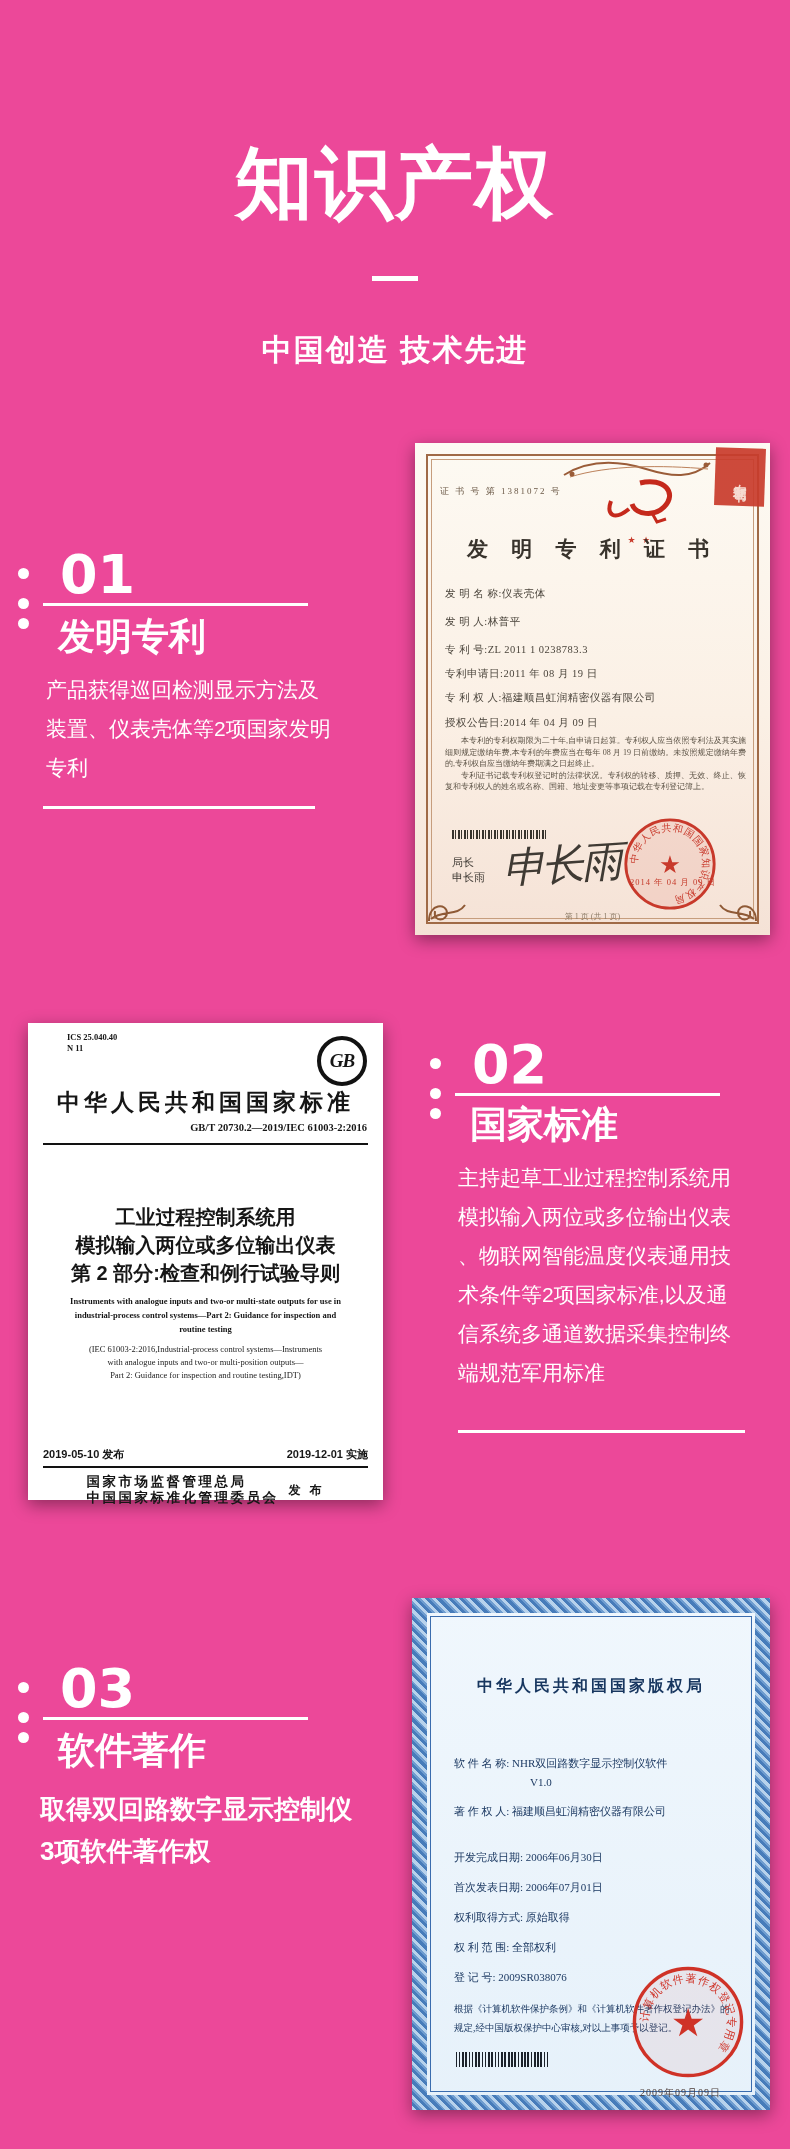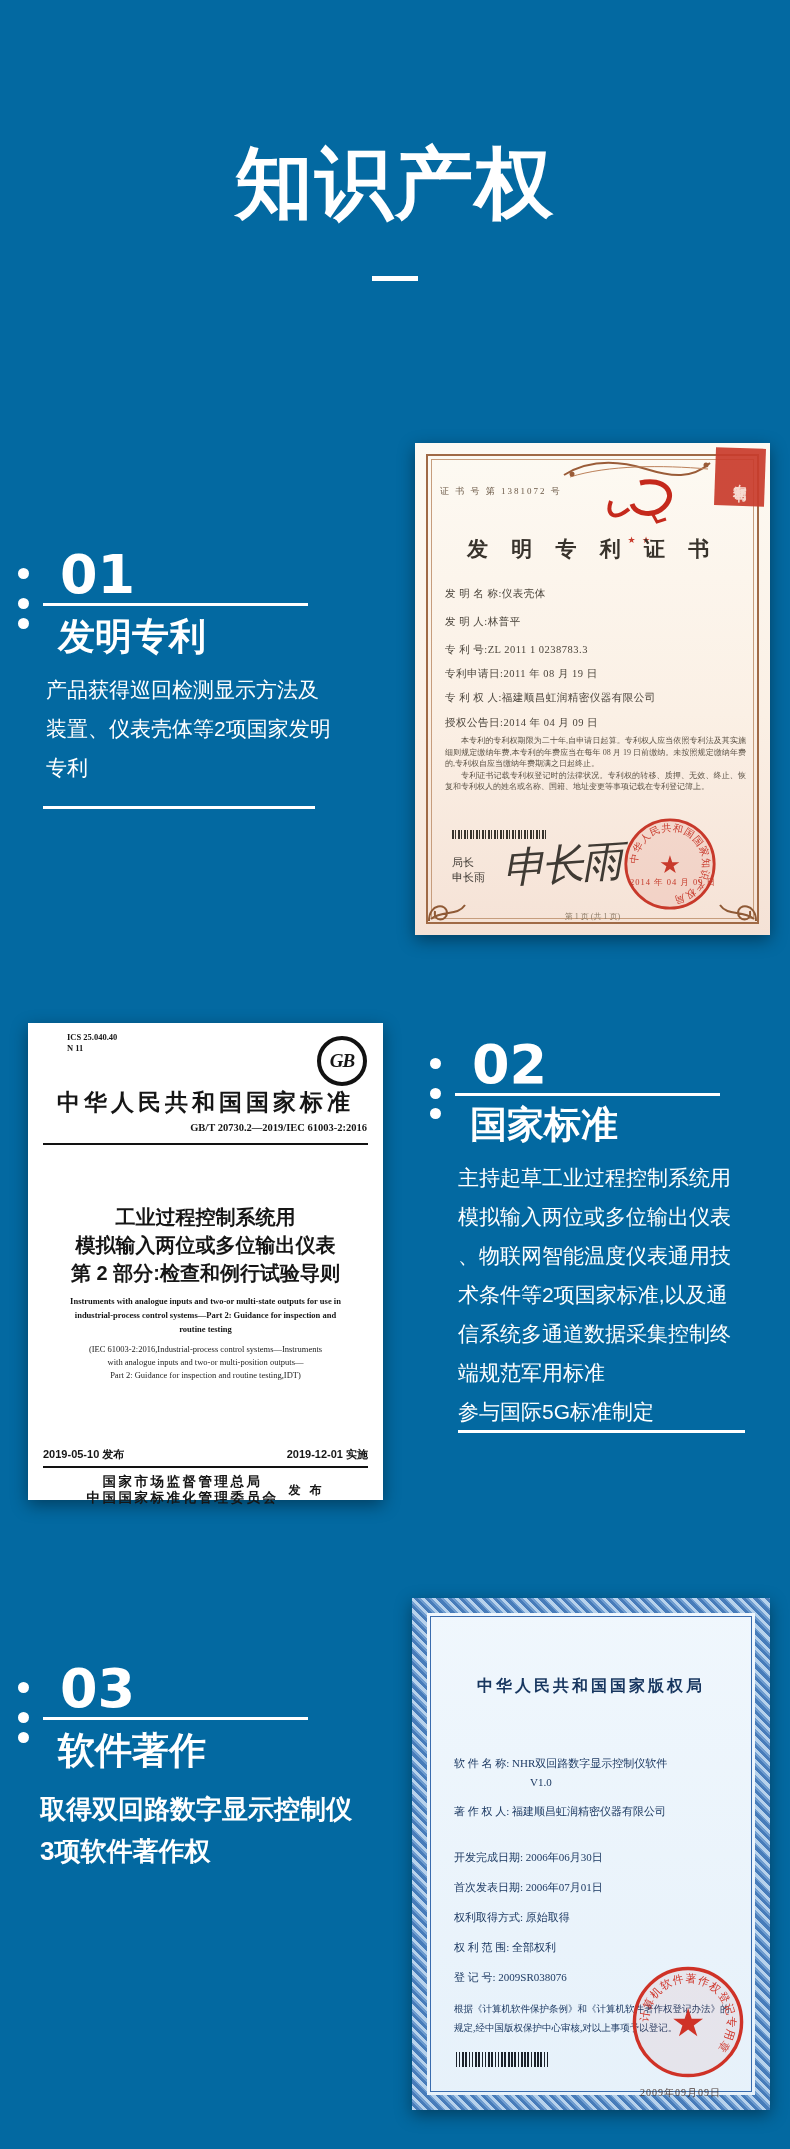--- a/index.html
+++ b/index.html
@@ -1,16 +1,16 @@
 <!DOCTYPE html>
 <html><head>
 <meta charset="utf-8">
 <style>
   html,body{margin:0;padding:0;background:#6e0506;}
-  #page{position:relative;width:790px;height:2149px;background:#0369a1;overflow:hidden;
+  #page{position:relative;width:790px;height:2149px;background:#ec4899;overflow:hidden;
         font-family:"Liberation Sans",sans-serif;-webkit-font-smoothing:antialiased;}
   .abs{position:absolute;}
 
   
   .page-title{top:144px;left:0;right:0;text-align:center;color:#fff;
               font-size:78px;font-weight:900;letter-spacing:2px;line-height:1;}
   .title-divider{top:276px;left:372px;width:46px;height:5px;background:#fff;}
   .page-subtitle{top:330px;left:0;right:0;text-align:center;color:#fff;
                  font-size:30px;font-weight:600;letter-spacing:2px;}
 
@@ -67,21 +67,21 @@
   .gb-stdno{right:16px;top:99px;font-size:10.5px;font-weight:700;}
   .gb-ruletop{left:15px;right:15px;top:120px;height:2px;background:#121212;}
   .gb-title{top:180px;left:0;right:0;text-align:center;font-size:20px;font-weight:800;
             line-height:28px;font-family:"Liberation Sans",sans-serif;}
   .gb-english{top:271px;left:0;right:0;text-align:center;font-size:8.5px;font-weight:700;line-height:14px;}
   .gb-iec{top:320px;left:0;right:0;text-align:center;font-size:8.5px;line-height:13px;color:#222;}
   .gb-dates{left:15px;right:15px;top:424px;display:flex;justify-content:space-between;
             font-size:11px;font-weight:700;font-family:"Liberation Sans",sans-serif;}
   .gb-rulebottom{left:15px;right:15px;top:443px;height:1.5px;background:#121212;}
   .gb-issuer{top:451px;left:0;right:0;display:flex;justify-content:center;align-items:center;gap:10px;}
-  .gb-issuer-col div{font-size:13.5px;font-weight:800;letter-spacing:2.5px;line-height:16px;text-align:center;}
+  .gb-issuer-col div{font-size:13.5px;font-weight:800;letter-spacing:2.5px;line-height:16px;text-align:left;}
   .gb-publish{font-size:12px;font-weight:700;letter-spacing:3px;}
 
   
   .sw-cert{left:412px;top:1598px;width:358px;height:512px;background:linear-gradient(#f0f7fd,#e6f1fa);
            box-shadow:0 5px 16px rgba(0,0,0,.4);font-family:"Liberation Serif",serif;}
   .sw-border{position:absolute;inset:0;border:15px solid transparent;
      border-image:repeating-linear-gradient(45deg,#b7d2ec 0 3px,#477cba 3px 6px,#6f9dd0 6px 8px) 15;}
   .sw-innerline{position:absolute;inset:18px;border:1.5px solid #3a6cae;pointer-events:none;}
   .sw-authority{top:78px;left:0;right:0;text-align:center;font-size:16px;font-weight:800;
                 color:#17365f;letter-spacing:3px;}
@@ -95,20 +95,21 @@
   .sw-seal{left:219px;top:367px;width:114px;height:114px;}
   .sw-date{left:228px;top:488px;font-size:10px;color:#4a3a36;letter-spacing:1px;}
 </style>
 </head>
 <body>
 
 <div id="page">
 
   <div class="abs page-title">知识产权</div>
   <div class="abs title-divider"></div>
+  <div class="abs page-subtitle">中国创造  技术先进</div>
 
   <div class="dot" style="left:18px;top:568px;"></div>
   <div class="dot" style="left:18px;top:598px;"></div>
   <div class="dot" style="left:18px;top:618px;"></div>
   <div class="sec-number" style="left:60px;top:548px;">01</div>
   <div class="sec-underline" style="left:43px;top:603px;width:265px;"></div>
   <div class="sec-heading" style="left:58px;top:618px;">发明专利</div>
   <div class="sec-body" style="left:46px;top:670px;">
     <div>产品获得巡回检测显示方法及</div>
     <div>装置、仪表壳体等2项国家发明</div>
@@ -213,21 +214,20 @@
   <div class="sec-number" style="left:472px;top:1038px;">02</div>
   <div class="sec-underline" style="left:455px;top:1093px;width:265px;"></div>
   <div class="sec-heading" style="left:470px;top:1106px;">国家标准</div>
   <div class="sec-body" style="left:458px;top:1158px;">
     <div>主持起草工业过程控制系统用</div>
     <div>模拟输入两位或多位输出仪表</div>
     <div>、物联网智能温度仪表通用技</div>
     <div>术条件等2项国家标准,以及通</div>
     <div>信系统多通道数据采集控制终</div>
     <div>端规范军用标准</div>
-    <div>参与国际5G标准制定</div>
   </div>
   <div class="wline" style="left:458px;top:1430px;width:287px;"></div>
 
   <div class="dot" style="left:18px;top:1682px;"></div>
   <div class="dot" style="left:18px;top:1712px;"></div>
   <div class="dot" style="left:18px;top:1732px;"></div>
   <div class="sec-number" style="left:60px;top:1662px;">03</div>
   <div class="sec-underline" style="left:43px;top:1717px;width:265px;"></div>
   <div class="sec-heading" style="left:58px;top:1732px;">软件著作</div>
   <div class="sec-body bold" style="left:40px;top:1788px;">

